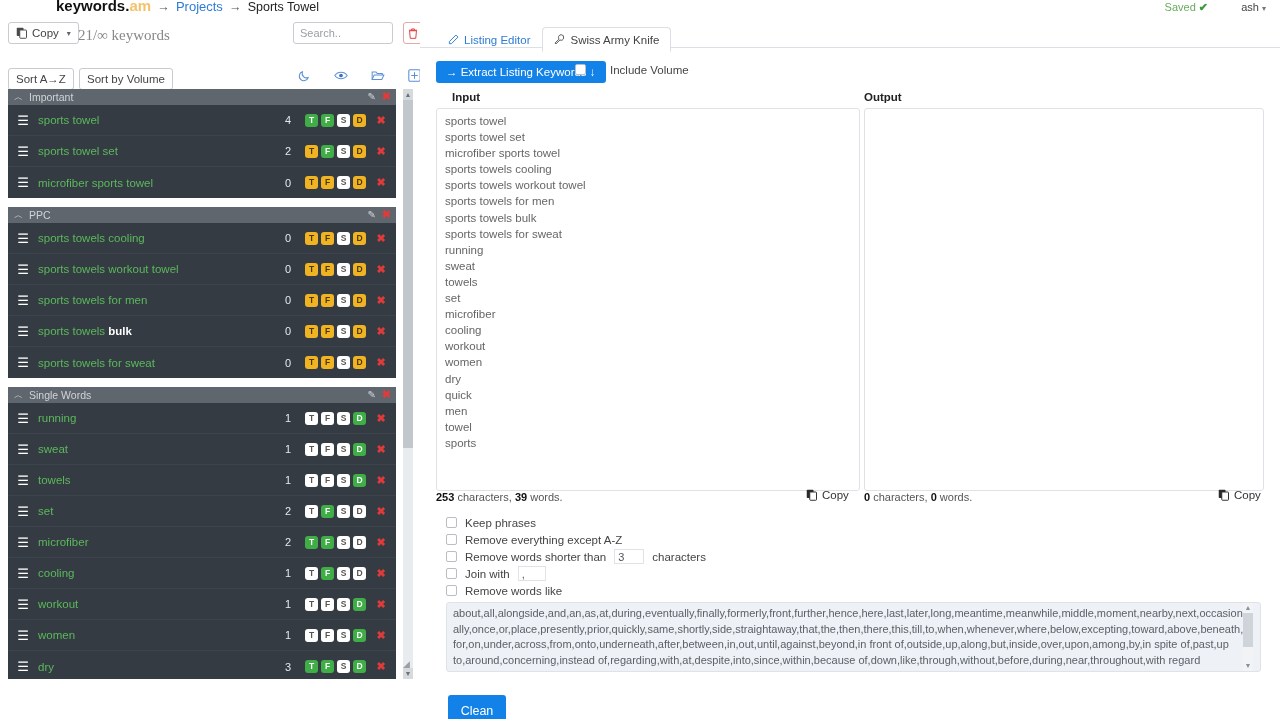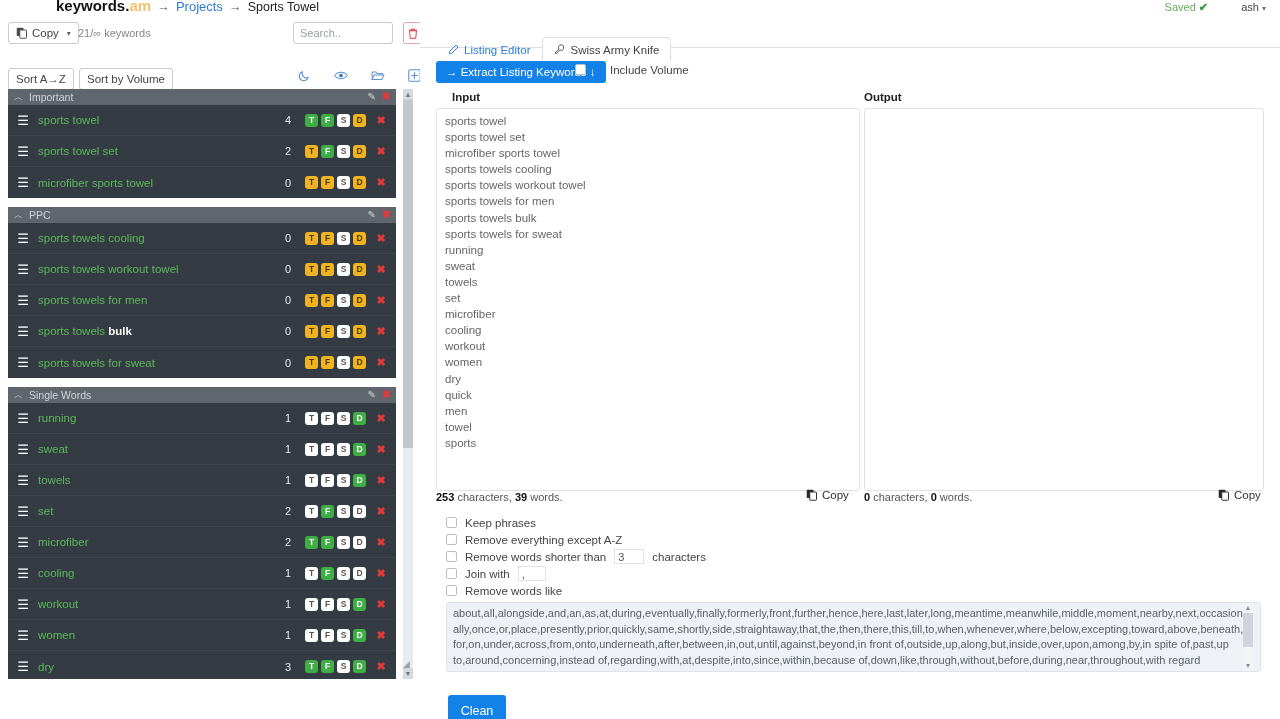--- a/index.html
+++ b/index.html
@@ -44,21 +44,21 @@
 
   .lt-row1 { position: absolute; left: 8px; top: 4px; width: 400px; height: 24px; }
   .btn-outline {
     display: inline-flex; align-items: center; gap: 4px;
     border: 1px solid #c8ccd0; background: #fff; color: #444;
     border-radius: 3px; padding: 3px 7px; font-size: 11.5px; height: 22px;
     cursor: pointer; white-space: nowrap;
   }
   .copy-btn { position: absolute; left: 0; top: 0; }
   .copy-caret { font-size: 8px; margin-left: 4px; color: #666; }
-  .kw-count { position: absolute; left: 70px; top: 5px; color: #888; font-size: 11px; white-space: nowrap;}
+  .kw-count { position: absolute; left: 70px; top: 5px; color: #888; font-size: 15px; white-space: nowrap; font-family: Liberation Serif, serif;}
   .search-box {
     position: absolute; left: 285px; top: 0;
     width: 100px; height: 22px; border: 1px solid #c8ccd0; border-radius: 3px;
     background: #fff; font-size: 11px; color: #555; padding: 0 6px;
     outline: none; font-family: "Liberation Sans", sans-serif;
   }
   .search-box::placeholder { color: #9aa0a6; }
   .trash-btn {
     position: absolute; left: 395px; top: 0; width: 19px; height: 22px;
     border: 1px solid #e6a7a7; border-radius: 3px; background: #fff;
@@ -125,21 +125,21 @@
     background: #c2c7cc; cursor: pointer;
   }
   .resize-grip {
     position: absolute; right: 1px; bottom: 49px; width: 11px; height: 11px;
     color: #9aa0a6; font-size: 9px; cursor: nwse-resize;
   }
 
   
   .right { position: absolute; left: 420px; top: 18px; width: 860px; height: 701px; background: #fff; }
 
-  .tabs { position: absolute; left: 16px; top: 19px; height: 25px; display: flex; }
+  .tabs { position: absolute; left: 16px; top: 9px; height: 25px; display: flex; }
   .tab {
     display: flex; align-items: center; gap: 5px;
     padding: 4px 11px; font-size: 11.5px; color: #2f7bd6; cursor: pointer;
     border: 1px solid transparent; border-radius: 4px 4px 0 0; height: 25px;
   }
   .tab.active {
     color: #444; background: #fff;
     border-color: #dcdfe3; border-bottom-color: #fff;
   }
   .tabs-underline {

